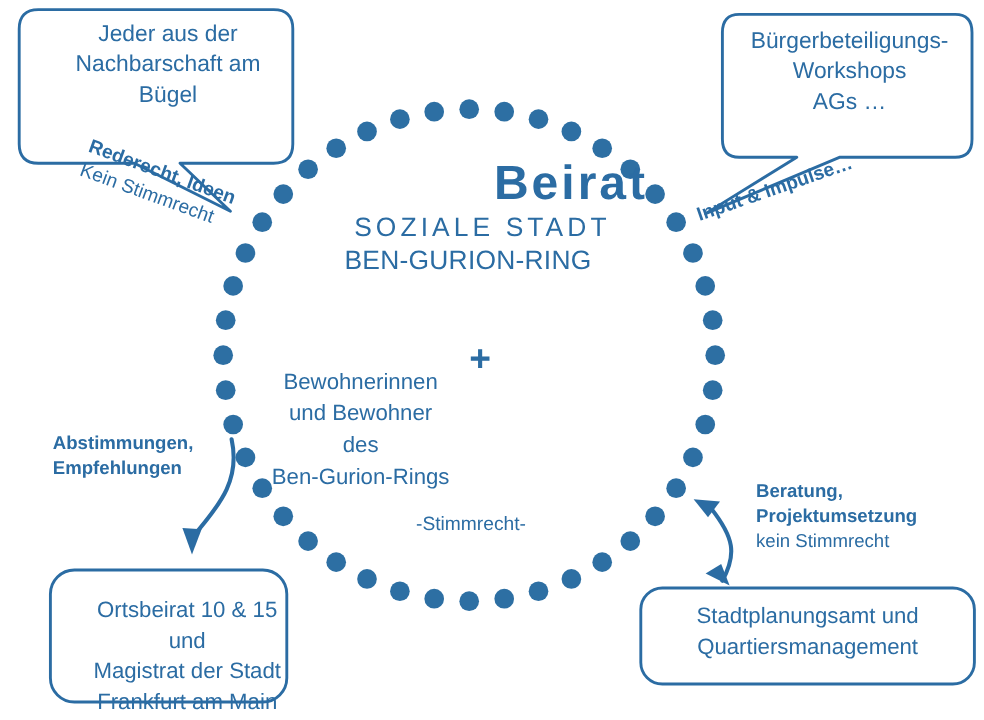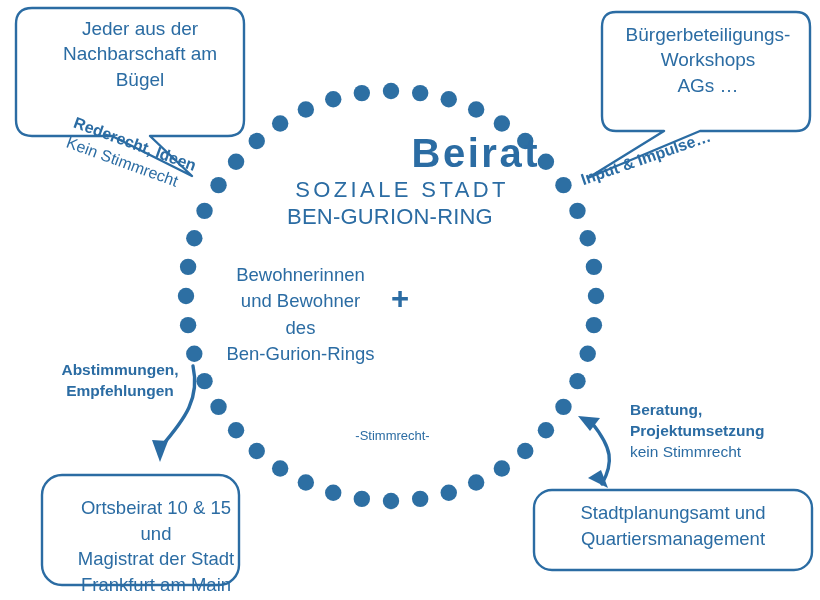--- a/index.html
+++ b/index.html
@@ -23,31 +23,31 @@
   #box-br-text{left:537px;top:500px;width:272px;font-size:18.5px;line-height:1.38;}
 
   
   #title-main{left:240px;top:128px;width:300px;font-size:40px;font-weight:bold;letter-spacing:2.5px;text-align:right;}
   #title-sub1{left:252px;top:176px;width:300px;font-size:22px;letter-spacing:3.4px;}
   #title-sub2{left:240px;top:203px;width:300px;font-size:22px;letter-spacing:0.2px;}
 
   #col-left{left:213px;top:262px;width:175px;font-size:18.5px;line-height:1.42;}
   #col-right{left:415px;top:262px;width:170px;font-size:18.5px;line-height:1.42;}
   #plus-sign{left:383px;top:280px;width:34px;font-size:31px;font-weight:bold;}
-  #stimmrecht{left:300px;top:428px;width:185px;font-size:13px;}
+  #stimmrecht{left:300px;top:428px;width:185px;font-size:16px;}
 
   
   .rot-label{position:absolute;color:#2b6ca3;line-height:1.32;white-space:nowrap;}
   #lbl-rederecht{left:78px;top:112px;font-size:16px;transform:rotate(20deg);transform-origin:0 0;}
   #lbl-rederecht .b{font-weight:bold;display:block;}
   #lbl-rederecht .r{display:block;}
   #lbl-input{left:578px;top:170px;font-size:16px;font-weight:bold;transform:rotate(-19deg);transform-origin:0 0;}
 
   
-  #lbl-abstimmungen{left:44px;top:360px;width:152px;font-size:15.5px;font-weight:bold;line-height:1.35;text-align:center;}
+  #lbl-abstimmungen{left:44px;top:360px;width:152px;font-size:15.5px;font-weight:bold;line-height:1.35;text-align:left;}
   #lbl-beratung{left:630px;top:400px;width:175px;font-size:15.5px;line-height:1.35;text-align:left;}
   #lbl-beratung .b{font-weight:bold;display:block;}
   #lbl-beratung .r{display:block;}
 </style>
 </head>
 <body>
 
 <div id="diagram">
 
   <svg id="canvas" viewBox="0 0 820 600">
@@ -145,21 +145,21 @@
 Magistrat der Stadt
 Frankfurt am Main</div>
 
   <div class="txt" id="box-br-text" style="white-space: pre-line;">Stadtplanungsamt und
 Quartiersmanagement</div>
 
   <div class="txt" id="title-main">Beirat</div>
   <div class="txt" id="title-sub1">SOZIALE STADT</div>
   <div class="txt" id="title-sub2">BEN-GURION-RING</div>
 
-  <div class="txt" id="col-left" style="white-space: pre-line;">Bewohnerinnen
+  <div class="txt" id="col-left" style="white-space: pre-line; margin-top: 43px;">Bewohnerinnen
 und Bewohner
 des
 Ben-Gurion-Rings</div>
   <div class="txt" id="plus-sign">+</div>
   <div class="txt" id="stimmrecht">-Stimmrecht-</div>
 
   <div class="rot-label" id="lbl-rederecht">
     <span class="b">Rederecht, Ideen</span>
     <span class="r">Kein Stimmrecht</span>
   </div>

